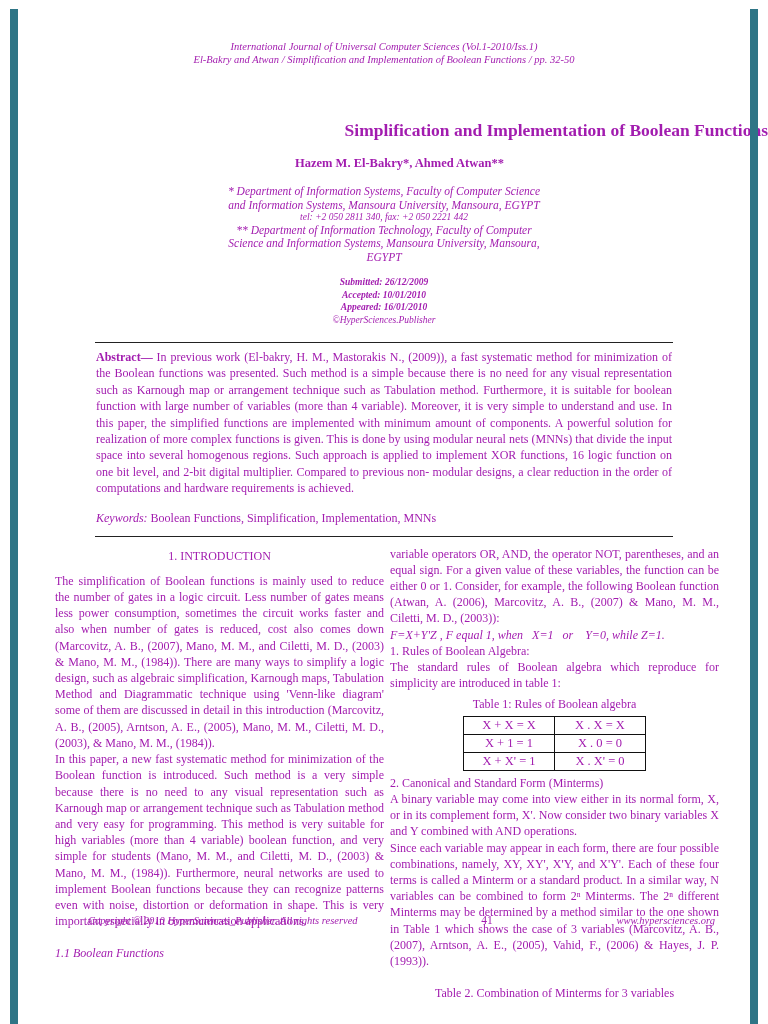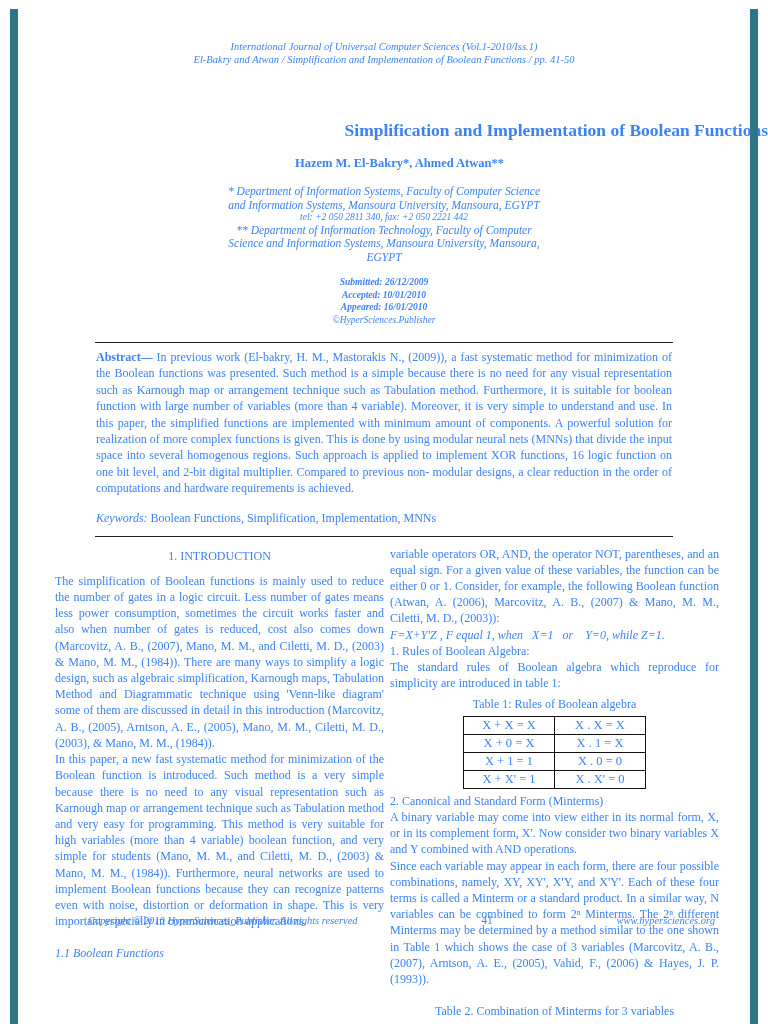--- a/index.html
+++ b/index.html
@@ -6,21 +6,21 @@
     margin: 0;
     padding: 0;
     background: #ffffff;
   }
   .page {
     position: relative;
     width: 768px;
     height: 1024px;
     background: #ffffff;
     font-family: "Liberation Serif", serif;
-    color: #3b82f6;
+    color: #a21caf;
     overflow: hidden;
   }
   .edge-bar {
     position: absolute;
     top: 9px;
     bottom: 0;
     width: 8px;
     background: var(--edge-bar, #2e7586);
   }
   .edge-bar.left  { left: 10px; }
@@ -153,21 +153,21 @@
 </head>
 <body>
 
 <div class="page">
 
   <div class="edge-bar left"></div>
   <div class="edge-bar right"></div>
 
   <div class="jheader">
     <div>International Journal of Universal Computer Sciences (Vol.1-2010/Iss.1)</div>
-    <div>El-Bakry and Atwan / Simplification and Implementation of Boolean Functions / pp. 41-50</div>
+    <div>El-Bakry and Atwan / Simplification and Implementation of Boolean Functions / pp. 32-50</div>
   </div>
 
   <div class="title">Simplification and Implementation of Boolean Functions</div>
 
   <div class="authors">Hazem M. El-Bakry*, Ahmed Atwan**</div>
 
   <div class="affil">
     <div>* Department of Information Systems, Faculty of Computer Science</div>
     <div>and Information Systems, Mansoura University, Mansoura, EGYPT</div>
     <div class="small">tel: +2 050 2811 340, fax: +2 050 2221 442</div>
@@ -202,24 +202,20 @@
       <div class="formula">F=X+Y'Z , F equal 1, when   X=1   or    Y=0, while Z=1.</div>
       <div class="list-item">1.  Rules of Boolean Algebra:</div>
       <p>The standard rules of Boolean algebra which reproduce for simplicity are introduced in table 1:</p>
 
       <div class="tbl-caption">Table 1: Rules of Boolean algebra</div>
       <table class="rules">
         <tbody>
           <tr>
             <td>X + X = X</td>
             <td>X . X = X</td>
-          </tr>
-          <tr>
-            <td>X + 0 = X</td>
-            <td>X . 1  = X</td>
           </tr>
           <tr>
             <td>X + 1 = 1</td>
             <td>X . 0  =  0</td>
           </tr>
           <tr>
             <td>X + X' = 1</td>
             <td>X .  X' =  0</td>
           </tr>
         </tbody>

